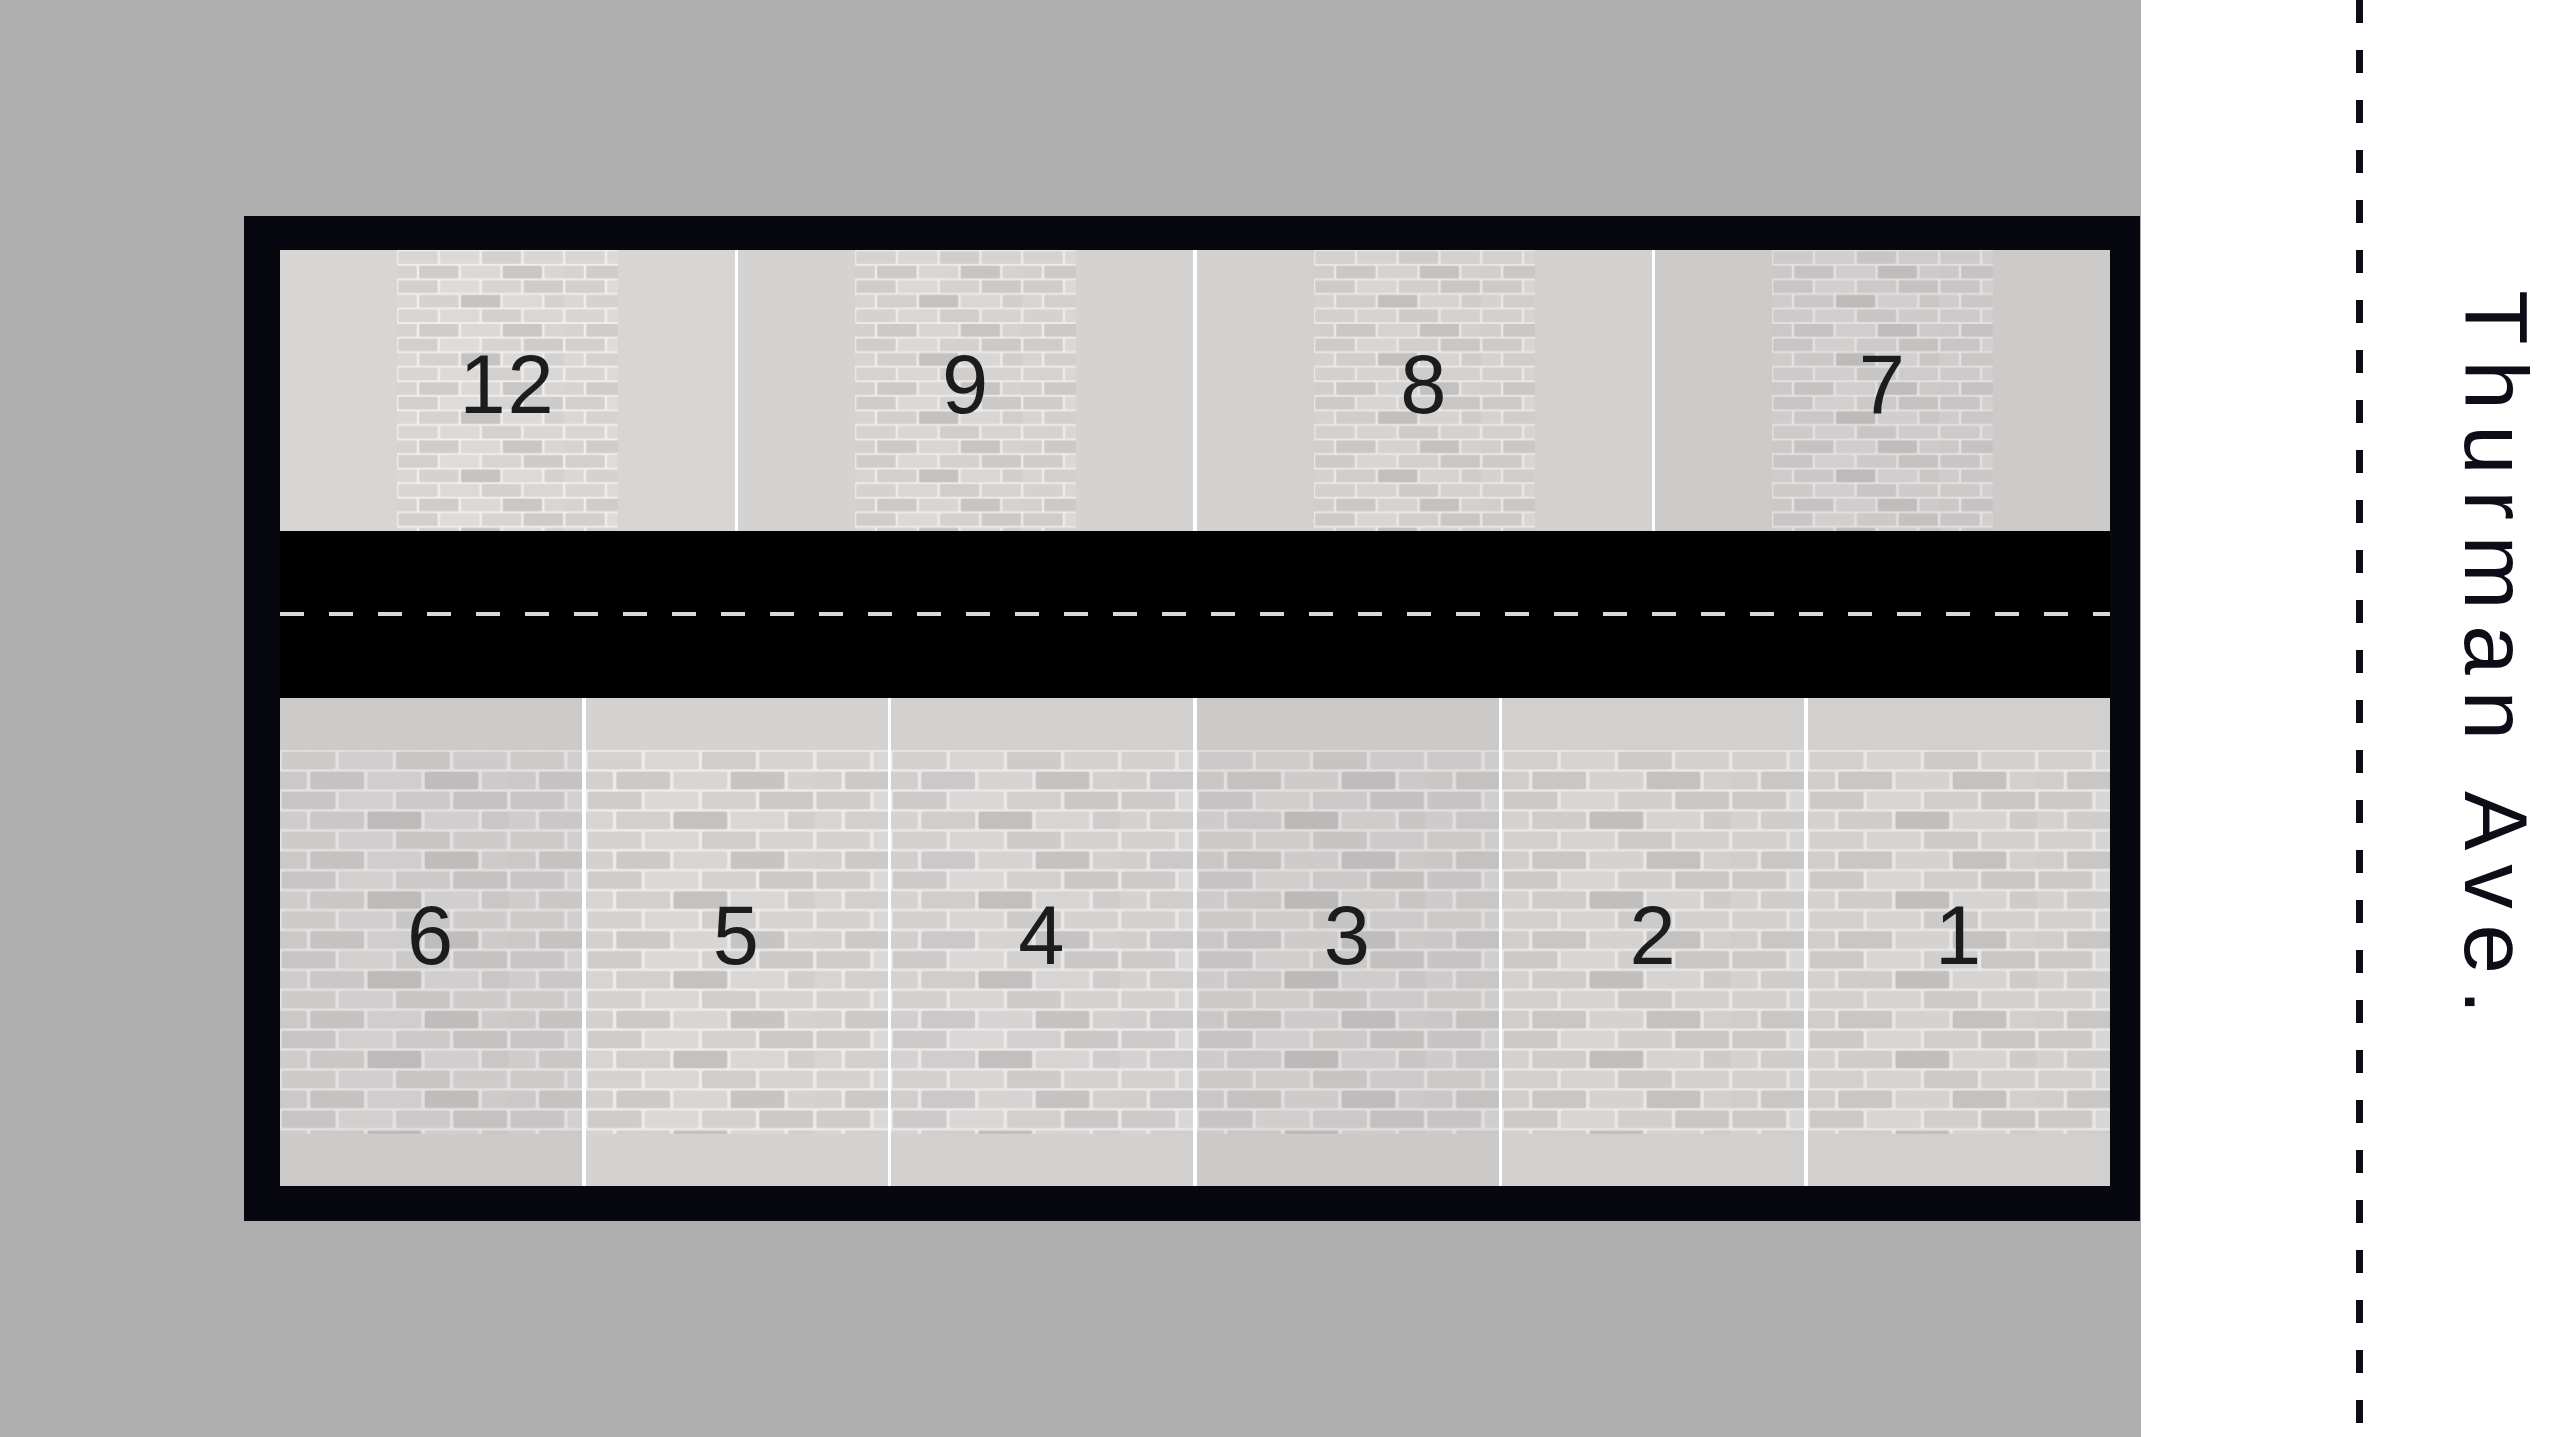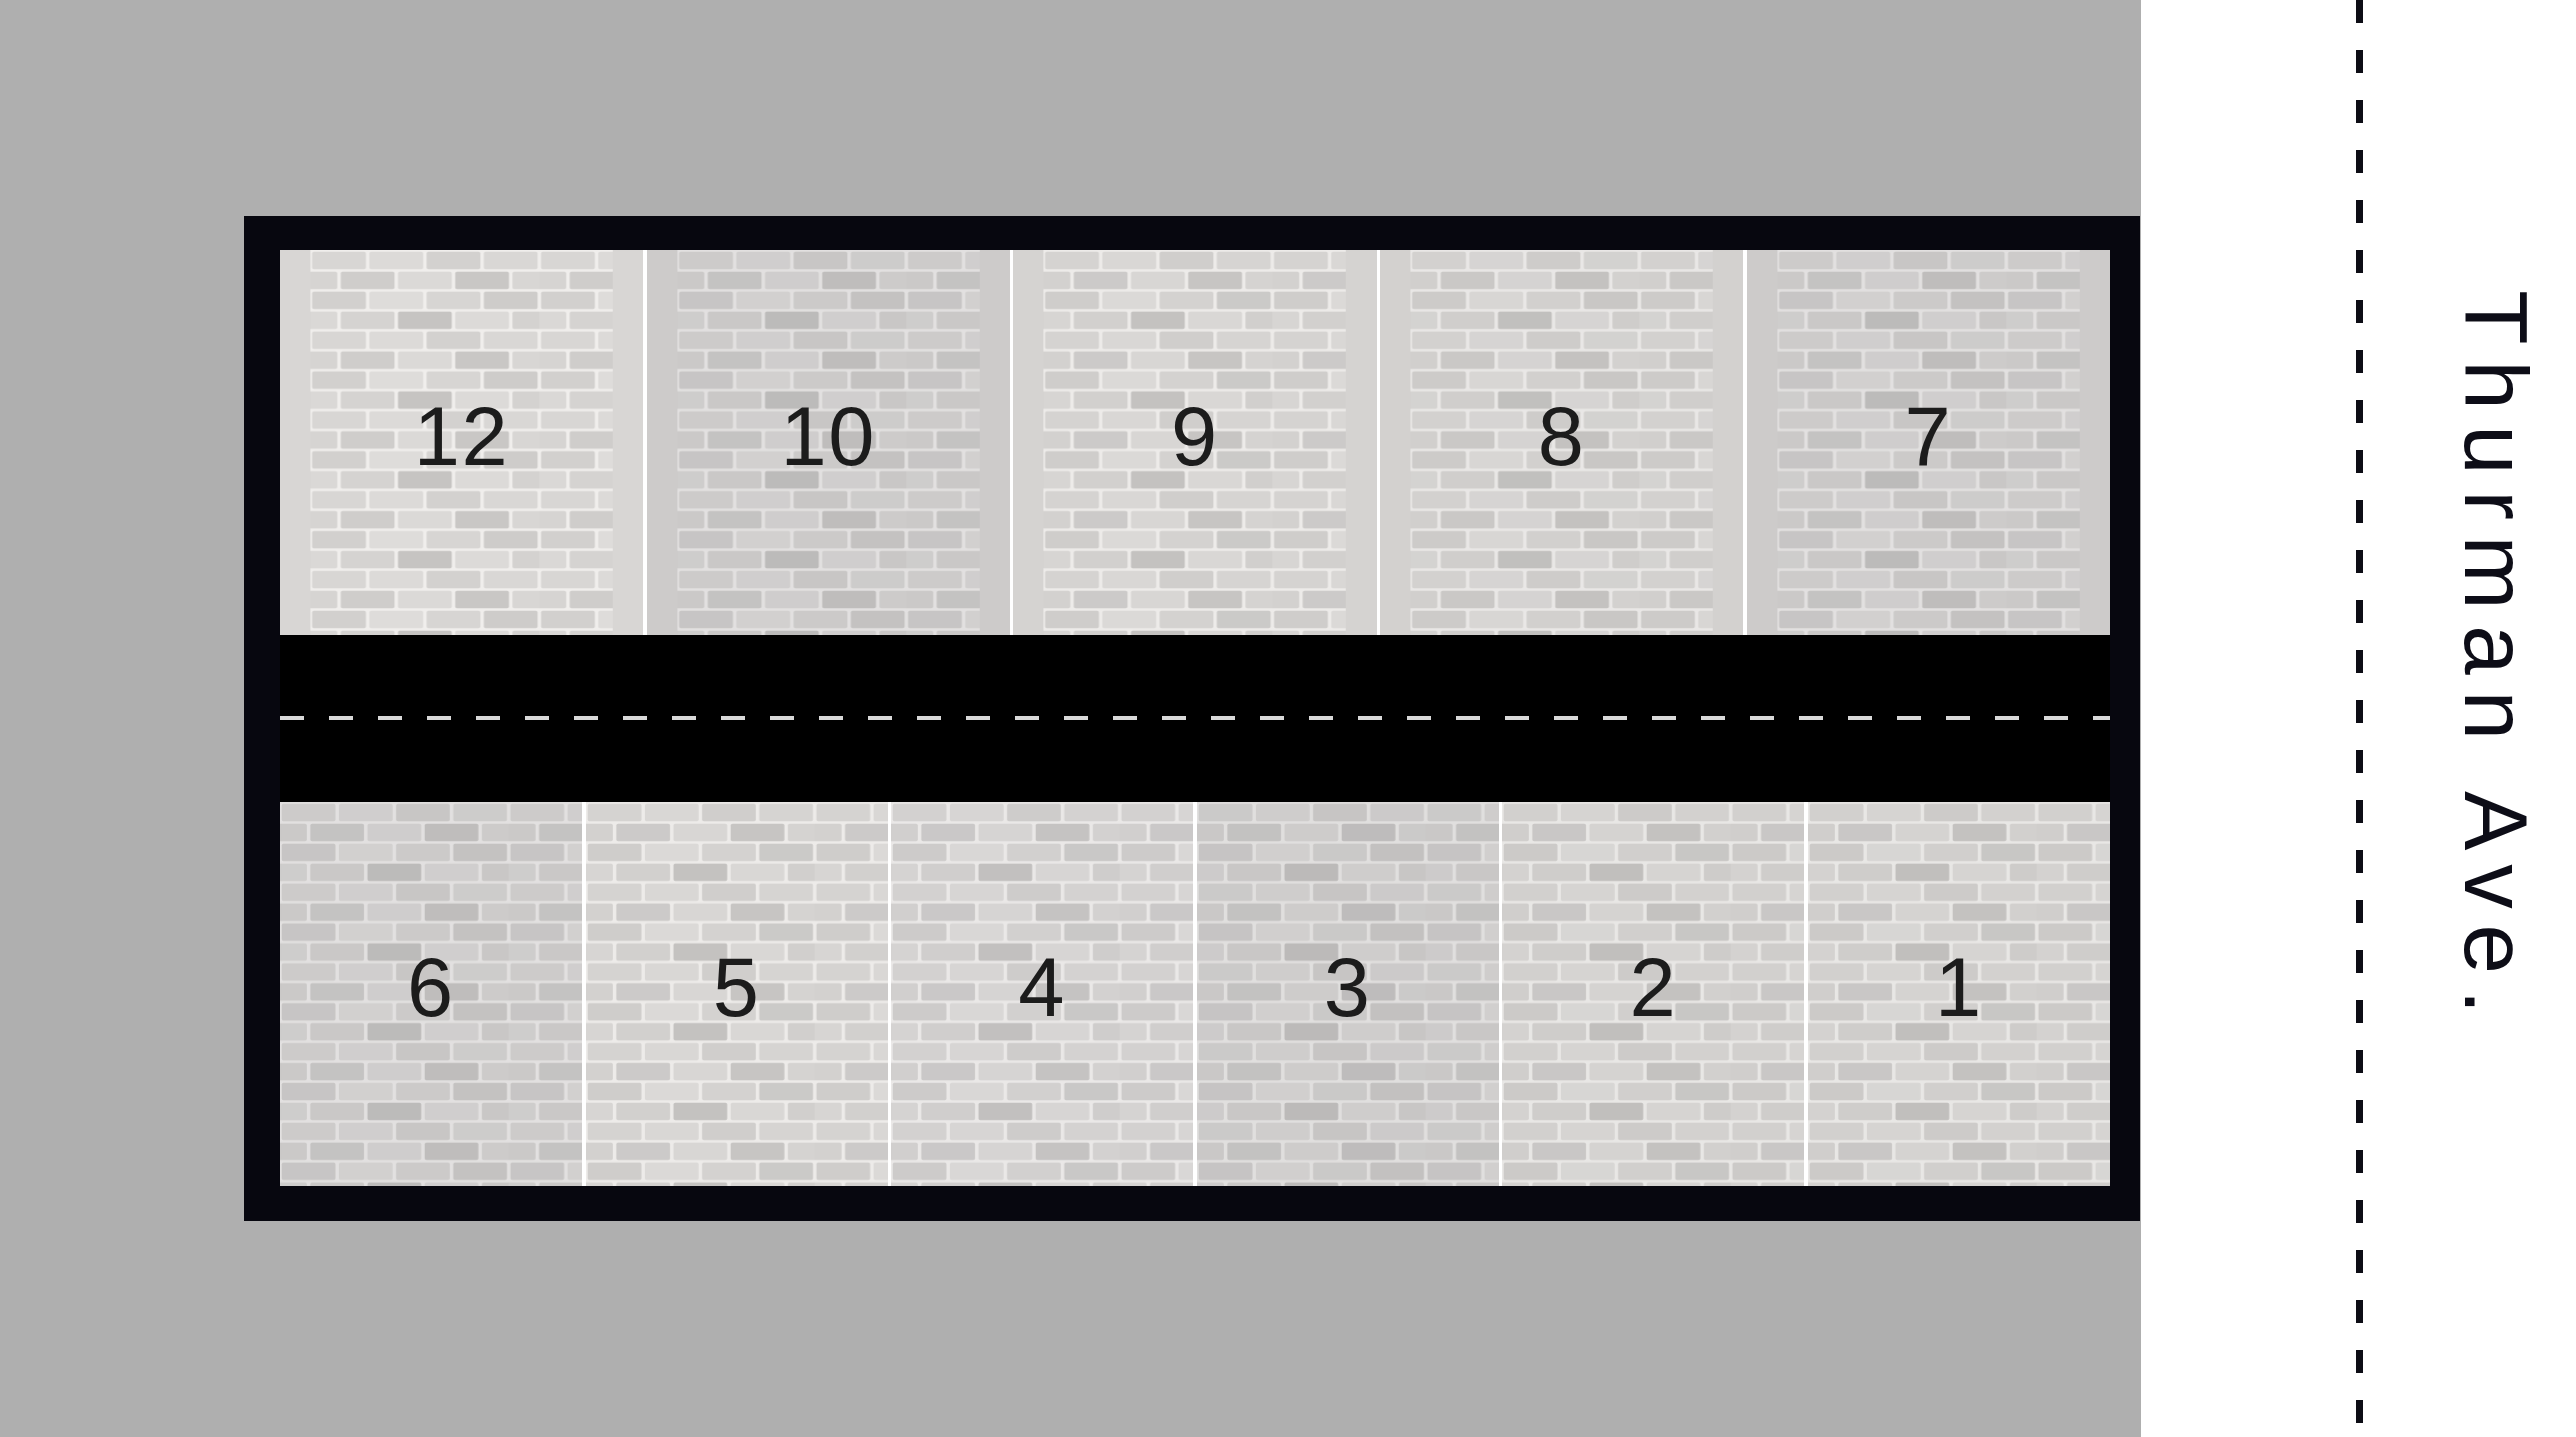--- a/index.html
+++ b/index.html
@@ -39,21 +39,21 @@
   .facility-inner {
     position: absolute; left: 36px; top: 34px; right: 30px; bottom: 35px;
     display: flex; flex-direction: column;
   }
 
   .unit-row {
     display: flex;
     gap: 3.5px;
     background: var(--unit-divider);
   }
-  .unit-row.top { height: 385px; }
+  .unit-row.top { height: 281px; }
   .unit-row.bottom { flex: 1; }
 
   .unit {
     position: relative;
     flex: 1;
     overflow: hidden;
     background: #d8d6d4;
   }
   .unit .brick { position: absolute; inset: 0; width: 100%; height: 100%; display: block; }
   .unit .tint {
@@ -144,27 +144,20 @@
             <svg class="brick" aria-hidden="true" viewBox="0 0 348.672 444" width="302" height="385">
               <rect width="100%" height="100%" fill="url(#brickPattern)"></rect>
             </svg>
             <div class="tint" style="opacity:0"></div>
             <span class="unit-number">12</span>
           </div>
           <div class="unit">
             <svg class="brick" aria-hidden="true" viewBox="0 0 348.672 444" width="302" height="385">
               <rect width="100%" height="100%" fill="url(#brickPattern)"></rect>
             </svg>
-            <div class="tint" style="opacity:0.1"></div>
-            <span class="unit-number">10</span>
-          </div>
-          <div class="unit">
-            <svg class="brick" aria-hidden="true" viewBox="0 0 348.672 444" width="302" height="385">
-              <rect width="100%" height="100%" fill="url(#brickPattern)"></rect>
-            </svg>
             <div class="tint" style="opacity:0.02"></div>
             <span class="unit-number">9</span>
           </div>
           <div class="unit">
             <svg class="brick" aria-hidden="true" viewBox="0 0 348.672 444" width="302" height="385">
               <rect width="100%" height="100%" fill="url(#brickPattern)"></rect>
             </svg>
             <div class="tint" style="opacity:0.05"></div>
             <span class="unit-number">8</span>
           </div>

